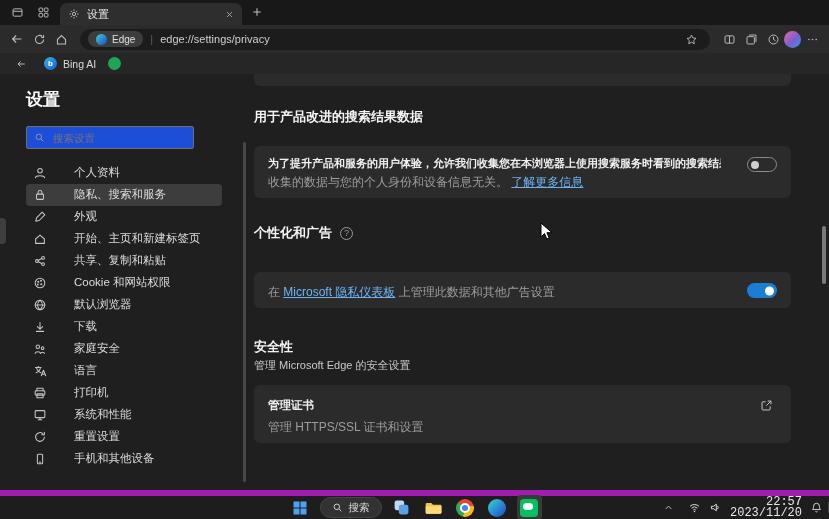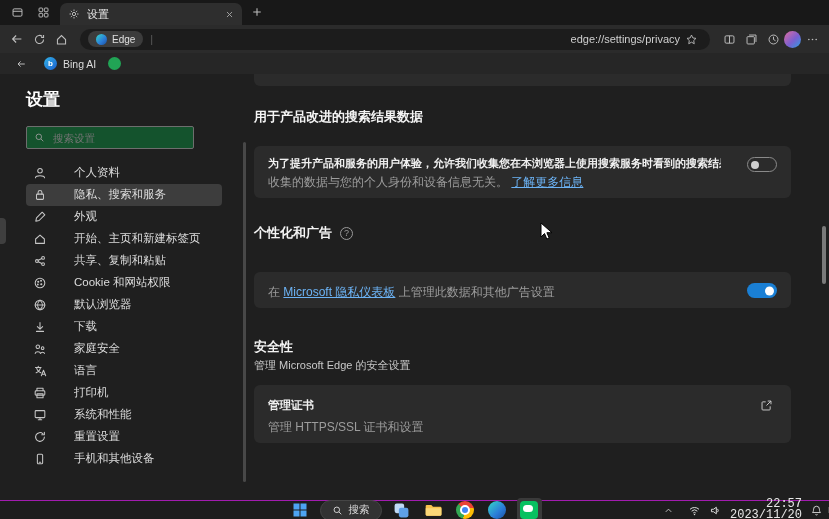--- a/index.html
+++ b/index.html
@@ -14,21 +14,21 @@
   .icon-btn{width:22px;height:22px;display:flex;align-items:center;justify-content:center;color:#bdbdbd;border-radius:4px;}
   .tab{display:flex;align-items:center;gap:7px;background:#2e2e2e;border-radius:7px 7px 0 0;
        height:22px;width:182px;padding:0 8px;margin-left:6px;color:#e6e6e6;font-size:11px;}
   .tab .t-title{flex:1;white-space:nowrap;overflow:hidden;}
   .tab .t-close{color:#a8a8a8;}
   .newtab{margin-left:4px;margin-bottom:2px;}
 
   
   .toolbar{top:25px;height:28px;background:#2b2b2b;display:flex;align-items:center;padding:0 6px;}
   .addr{flex:1;height:21px;background:#1c1c1c;border-radius:11px;display:flex;align-items:center;
-        padding:0 8px;margin:0 8px;min-width:0;text-align:right;}
+        padding:0 8px;margin:0 8px;min-width:0;}
   .site-badge{background:#3c3c3c;border-radius:9px;height:16px;display:flex;align-items:center;gap:5px;
         padding:0 8px;font-size:10px;color:#e0e0e0;flex:none;}
   .edge-dot{width:11px;height:11px;border-radius:50%;background:linear-gradient(135deg,#35d8c9,#2b7cd8 60%,#1b4f9e);}
   .addr-sep{color:#5a5a5a;margin:0 7px;font-size:11px;}
   .url{flex:1;font-size:11px;color:#cfcfcf;white-space:nowrap;overflow:hidden;}
   .avatar{width:17px;height:17px;border-radius:50%;background:linear-gradient(135deg,#e06c9f,#7b5fd0 55%,#2b9fe0);flex:none;}
 
   
   .bookmarks{top:53px;height:21px;background:#262626;display:flex;align-items:center;padding-left:10px;gap:12px;}
   .bm{display:flex;align-items:center;gap:6px;font-size:10.5px;color:#dcdcdc;}
@@ -37,21 +37,21 @@
   .fav-bing{background:linear-gradient(135deg,#31b3e8,#1a5fd0);}
   .fav-green{background:#21a455;}
 
   
   .page{top:74px;bottom:29px;background:#1f1f1f;display:flex;overflow:hidden;}
   .edge-handle{position:absolute;left:0;top:144px;width:6px;height:26px;background:#3f3f3f;border-radius:0 4px 4px 0;}
 
   .sbar{width:232px;flex:none;padding:14px 0 0 26px;position:relative;}
   .sbar-title{font-size:17px;font-weight:700;color:#fff;}
   .sbar-search{margin-top:15px;width:168px;height:23px;border:1px solid #6e6e6e;border-radius:2px;
-        background:#14532d;display:flex;align-items:center;gap:6px;padding:0 7px;color:#9a9a9a;}
+        background:#1d4ed8;display:flex;align-items:center;gap:6px;padding:0 7px;color:#9a9a9a;}
   .sbar-search input{background:transparent;border:none;outline:none;color:#cfcfcf;font-size:10.5px;width:120px;
         font-family:"Liberation Sans",sans-serif;}
   .nav{margin-top:13px;display:flex;flex-direction:column;gap:0.5px;width:196px;}
   .nav-item{height:21.5px;display:flex;align-items:center;gap:27px;border-radius:4px;padding:0 7px;
         font-size:11.5px;color:#dcdcdc;white-space:nowrap;overflow:hidden;}
   .nav-item.selected{background:#3d3d3d;}
   .nicon{width:14px;height:14px;color:#c6c6c6;flex:none;}
   .sbar-scroll{position:absolute;left:243px;top:68px;bottom:8px;width:3px;background:#484848;border-radius:2px;}
 
   .content{flex:1;padding:0 38px 0 22px;position:relative;min-width:0;}
@@ -79,21 +79,21 @@
   .card-rows{padding:0 14px;}
   .srow{padding:9px 0;}
   .srow-head{display:flex;align-items:center;gap:10px;}
   .srow-title{font-weight:600;font-size:11.5px;color:#f0f0f0;flex:1;}
   .main-scroll{position:absolute;right:3px;top:152px;height:58px;width:4px;background:#7a7a7a;border-radius:2px;} .mt26{margin-top:26px;} .mt30{margin-top:30px;} .mt12{margin-top:12px;} .mt20{margin-top:20px;}
 
   
   .cursor{position:absolute;left:540px;top:222px;pointer-events:none;z-index:50;}
 
   
-  .taskbar{bottom:0;height:19px;background:#1d1d1d;border-top:1px solid #a21caf;}
+  .taskbar{bottom:0;height:29px;background:#1d1d1d;border-top:6px solid #a21caf;}
   .tb-center{position:absolute;left:50%;top:0;bottom:0;transform:translateX(-50%);
         display:flex;align-items:center;gap:7px;}
   .tb-app{width:25px;height:25px;display:flex;align-items:center;justify-content:center;border-radius:4px;position:relative;}
   .tb-app.active{background:#3a3a3a;}
   .tb-app .ind{position:absolute;bottom:-1px;height:2px;border-radius:1px;background:#8f8f8f;width:6px;left:50%;transform:translateX(-50%);}
   .tb-app.active .ind{width:13px;background:#6cb2f0;}
   .tb-search{height:21px;border-radius:11px;background:#323232;border:1px solid #454545;display:flex;
         align-items:center;gap:6px;padding:0 11px;font-size:10.5px;color:#dedede;}
   .chromeicon{width:18px;height:18px;border-radius:50%;position:relative;
         background:conic-gradient(from -45deg,#ea4335 0 33%,#fbbc05 33% 66%,#34a853 66% 100%);}

